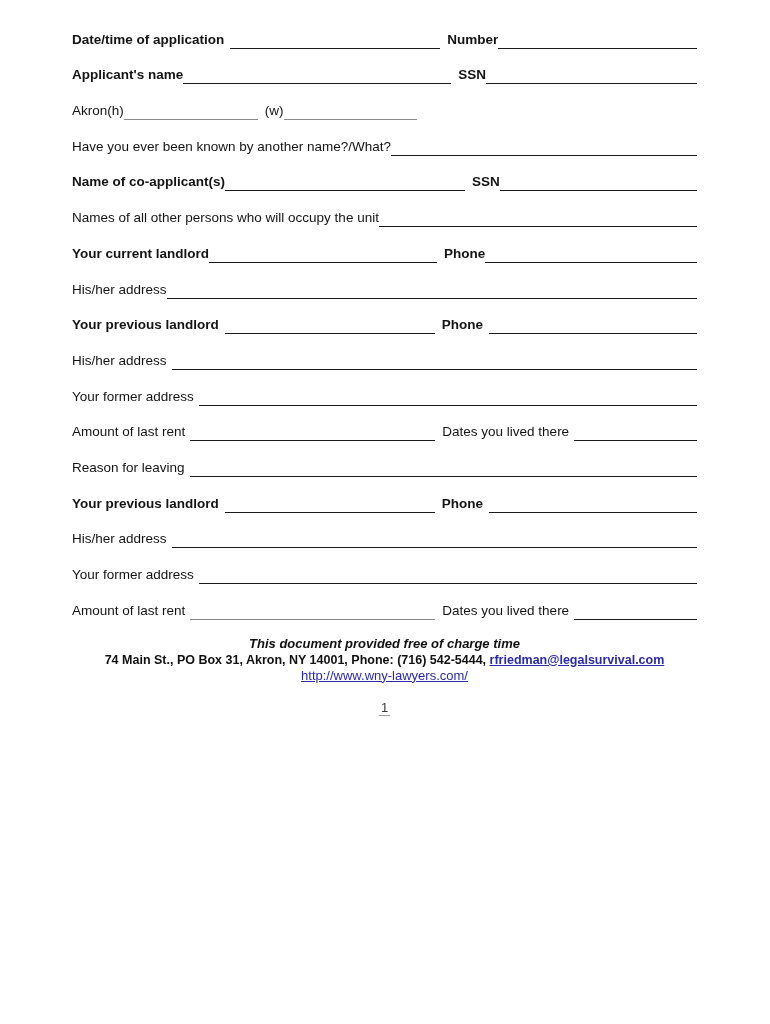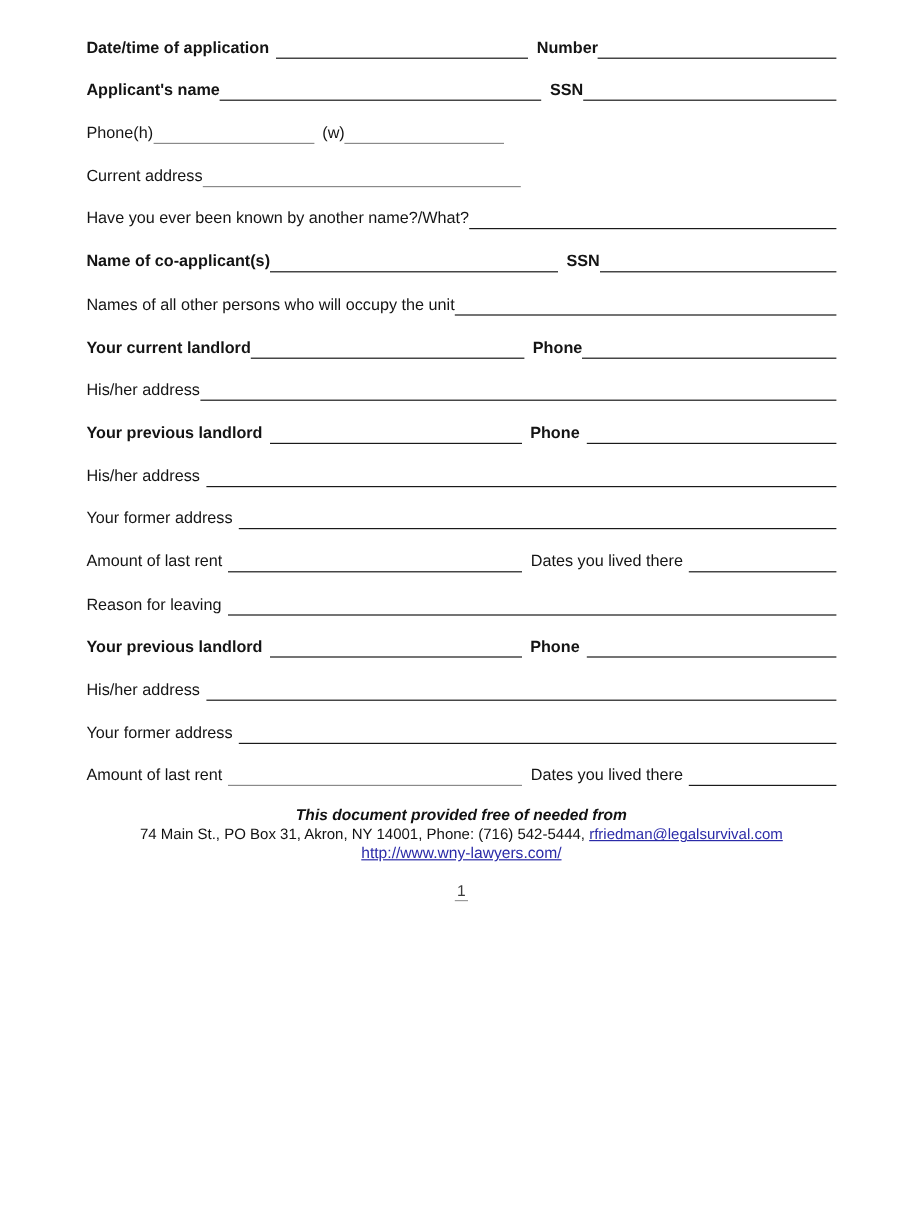--- a/index.html
+++ b/index.html
@@ -47,21 +47,21 @@
 
   .footer { margin-top:18px; text-align:center; color:#111; }
   .f-provided { font-weight:bold; font-style:italic; font-size:13px; line-height:16px; }
   .f-site-line { line-height:18px; }
   a.link {
     color:var(--link,#2b2ba8);
     text-decoration:underline;
     cursor:pointer;
   }
   .f-site { font-weight:bold; font-style:italic; font-size:15px; }
-  .f-address { font-size:12.5px; line-height:15px; margin-top:1px; }
+  .f-address { font-size:12.5px; line-height:15px; margin-top:1px;font-weight:bold; }
   .f-url { font-size:13px; line-height:15px; }
   .f-page { margin-top:17px; font-size:13px; }
   .f-page span {
     color:#3a3a3a;
     border-bottom:1.5px solid #9a9a9a;
     padding:0 2px;
   }
 </style>
 </head>
 <body>
@@ -77,28 +77,24 @@
           <span class="label bold" style="margin-left: 7px;">Number</span>
           <span class="fill flex"></span>
         </div>
         <div class="form-line">
           <span class="label bold">Applicant's name</span>
           <span class="fill" style="width: 268px;"></span>
           <span class="label bold" style="margin-left: 7px;">SSN</span>
           <span class="fill flex"></span>
         </div>
         <div class="form-line">
-          <span class="label">Phone(h)</span>
+          <span class="label">Akron(h)</span>
           <span class="fill gray" style="width: 134px;"></span>
           <span class="label" style="margin-left: 7px;">(w)</span>
           <span class="fill gray" style="width: 133px;"></span>
-        </div>
-        <div class="form-line">
-          <span class="label">Current address</span>
-          <span class="fill gray" style="width: 265px;"></span>
         </div>
         <div class="form-line">
           <span class="label">Have you ever been known by another name?/What?</span>
           <span class="fill flex"></span>
         </div>
         <div class="form-line">
           <span class="label bold">Name of co-applicant(s)</span>
           <span class="fill" style="width: 240px;"></span>
           <span class="label bold" style="margin-left: 7px;">SSN</span>
           <span class="fill flex"></span>
@@ -157,21 +153,21 @@
         </div>
         <div class="form-line">
           <span class="label">Amount of last rent</span>
           <span class="fill gray" style="margin-left: 5px; width: 245px;"></span>
           <span class="label" style="margin-left: 7px;">Dates you lived there</span>
           <span class="fill flex" style="margin-left: 5px;"></span>
         </div>
       </div>
 
     <div class="footer">
-      <div class="f-provided">This document provided free of needed from</div>
+      <div class="f-provided">This document provided free of charge time</div>
       <div class="f-address">
         <span>74 Main St., PO Box 31, Akron, NY 14001, Phone: (716) 542-5444, </span><a class="link">rfriedman@legalsurvival.com</a>
       </div>
       <div class="f-url">
         <a class="link">http://www.wny-lawyers.com/</a>
       </div>
       <div class="f-page">
         <span>1</span>
       </div>
     </div>

